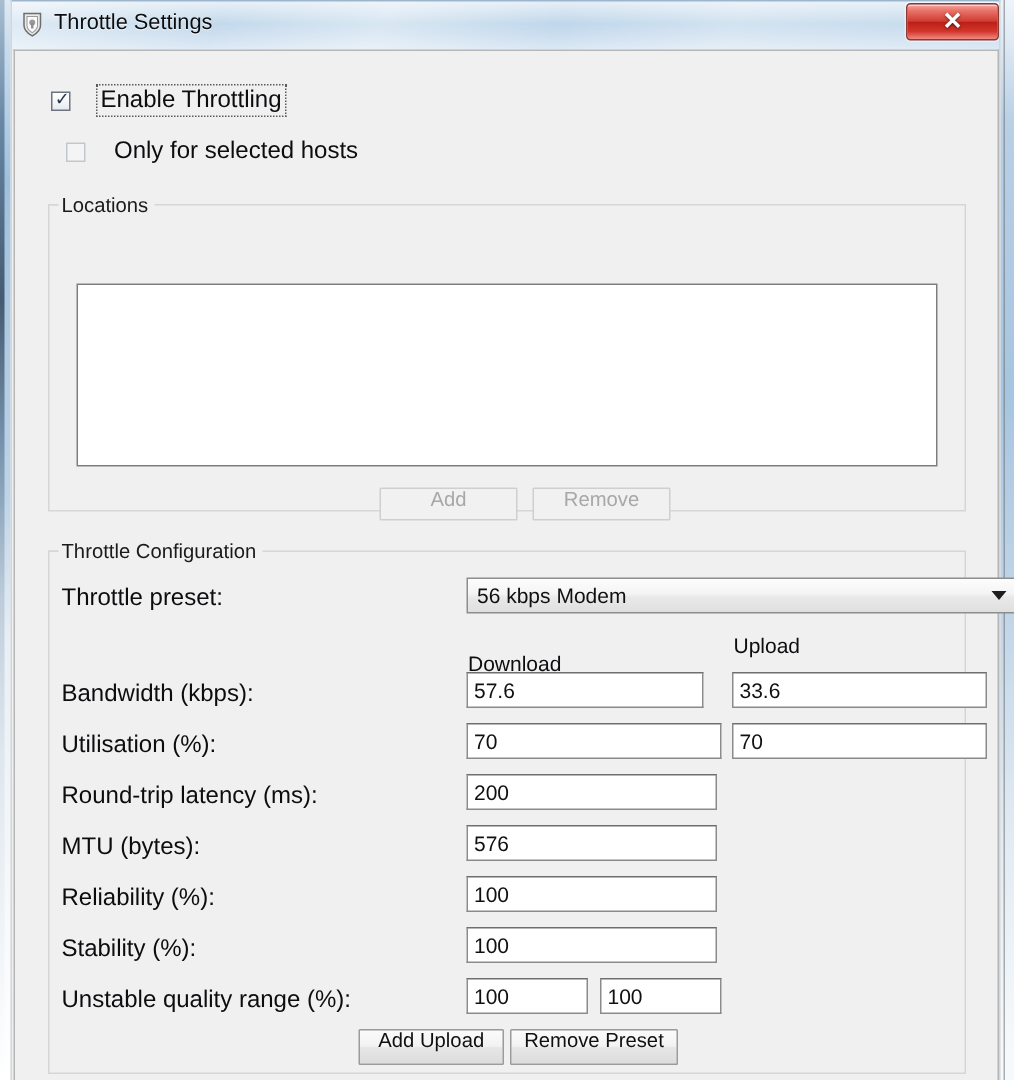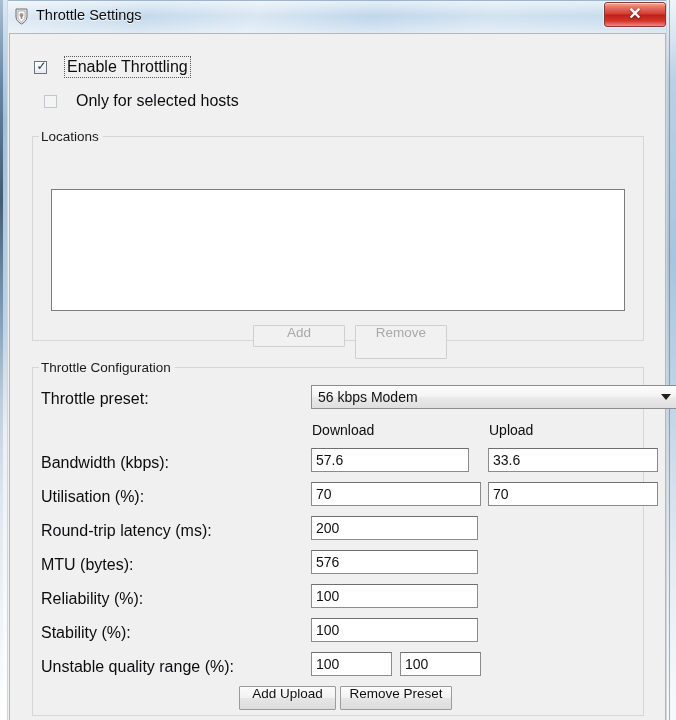--- a/index.html
+++ b/index.html
@@ -343,40 +343,40 @@
     <div class="group" style="left:22px; top:95px; width:612px; height:212px;">
       <div class="gb-border"></div>
       <div class="gb-top-left"></div>
       <div class="gb-title">Locations</div>
 
       <div class="listbox" style="left:19px; top:60px; width:574px; height:122px;"></div>
 
       <div class="btn disabled" style="left:221px; top:196px; width:92px; height:22px;">
         <span>Add</span>
       </div>
-      <div class="btn disabled" style="left:323px; top:196px; width:92px; height:34px;">
+      <div class="btn disabled" style="left:323px; top:196px; width:92px; height:22px;">
         <span>Remove</span>
       </div>
     </div>
 
     <div class="group" style="left:22px; top:326px; width:612px; height:356px;">
       <div class="gb-border"></div>
       <div class="gb-top-left"></div>
       <div class="gb-title">Throttle Configuration</div>
 
       <div class="lbl" style="left:9px; top:30px;">Throttle preset:</div>
 
       <div class="combo" style="left:279px; top:25px; width:367px; height:24px;">
         <span class="ctext">56 kbps Modem</span>
         <span class="arrow">
             <i></i>
           </span>
       </div>
 
-      <div class="colhead" style="left:280px; top:62px;">Download</div>
+      <div class="colhead" style="left:280px; top:74px;">Download</div>
       <div class="colhead" style="left:457px; top:62px;">Upload</div>
 
       <div class="lbl" style="left:9px; top:94px;">Bandwidth (kbps):</div>
       <div class="tfield" style="left:279px; top:88px; width:158px; height:24px;">
         <span>57.6</span>
       </div>
       <div class="tfield" style="left:456px; top:88px; width:170px; height:24px;">
         <span>33.6</span>
       </div>
 

